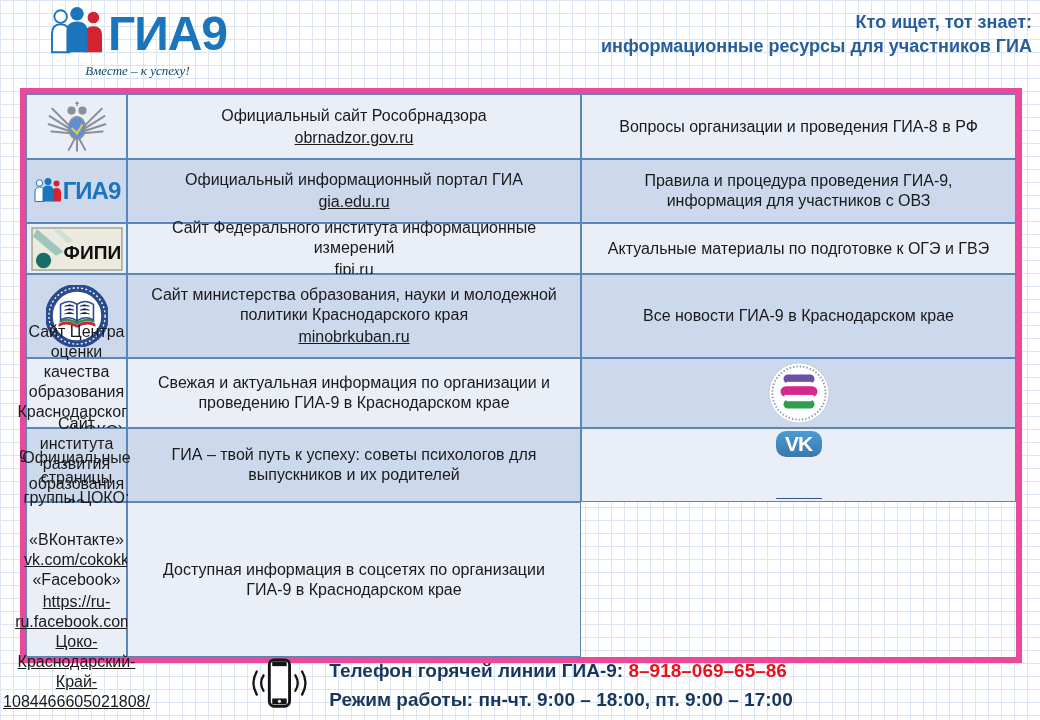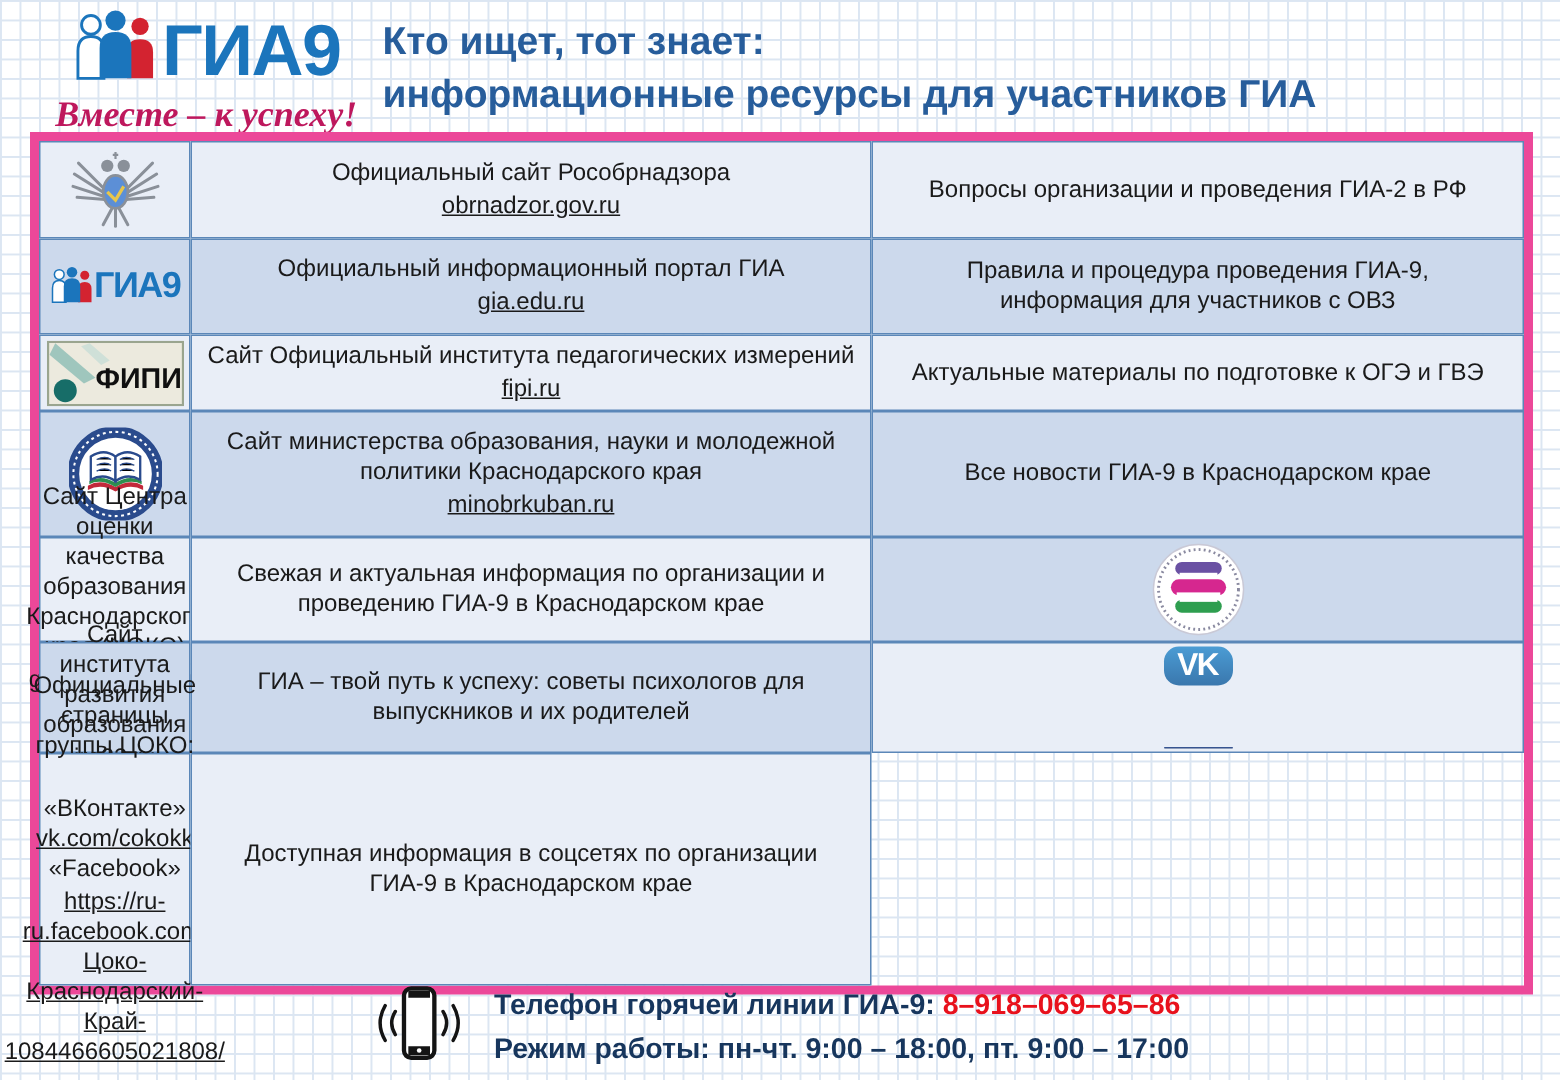--- a/index.html
+++ b/index.html
@@ -9,23 +9,23 @@
     background-color:#ffffff;
     background-image:
       linear-gradient(#dce6f2 1px, transparent 1px),
       linear-gradient(90deg,#dce6f2 1px, transparent 1px);
     background-size:13px 13px;
   }
   
   .logo-block{position:absolute;left:30px;top:6px;width:215px;display:flex;flex-direction:column;align-items:center;}
   .logo-row{display:flex;align-items:center;gap:2px;}
   .logo-text{font-size:48px;font-weight:bold;color:#1b75bc;letter-spacing:-1px;line-height:1;}
-  .logo-slogan{font-family:"Liberation Serif",serif;font-weight:bold;font-style:italic;color:#be185d;font-size:24px;margin-top:1px;}
-  .page-title{position:absolute;left:255px;right:8px;top:10px;text-align:left;
-    font-size:26px;font-weight:bold;color:#275d9b;line-height:1.35;}
+  .logo-slogan{font-family:"Liberation Serif",serif;font-weight:normal;font-style:italic;color:#0c4a6e;font-size:13px;margin-top:1px;}
+  .page-title{position:absolute;left:255px;right:8px;top:10px;text-align:right;
+    font-size:18px;font-weight:bold;color:#275d9b;line-height:1.35;}
   
   .res-table{position:absolute;left:20px;top:88px;display:grid;
     grid-template-columns:101px 454px 435px;
     grid-template-rows:65px 64px 51px 84px 70px 74px 155px;
     border:6px solid #ec4899;}
   .cell{border:1px solid #5b87b8;display:flex;flex-direction:column;align-items:center;justify-content:center;
     text-align:center;padding:4px 10px;font-size:16px;color:#1a1a1a;line-height:1.25;}
   .light{background:#e9eef7;}
   .dark{background:#ccd9ec;}
   .pre{white-space:pre-line;}
@@ -96,21 +96,21 @@
       <circle cx="41" cy="12" r="4.5" fill="#8a9099"></circle>
       <path d="M33,4 L37,4 M35,2 L35,7" stroke="#8a9099" stroke-width="1.6"></path>
       <ellipse cx="35" cy="31" rx="9" ry="12" fill="#5c8fd6" stroke="#8a9099" stroke-width="2"></ellipse>
       <path d="M29,31 L35,37 L41,27" stroke="#e8c64a" stroke-width="2.4" fill="none"></path>
     </svg>
   </div>
   <div class="cell light">
     <div class="pre">Официальный сайт Рособрнадзора</div>
     <a class="res-link">obrnadzor.gov.ru</a>
   </div>
-  <div class="cell light pre">Вопросы организации и проведения ГИА-2 в РФ</div>
+  <div class="cell light pre">Вопросы организации и проведения ГИА-8 в РФ</div>
 
   <div class="cell icon-cell dark">
     <div class="gia9-small">
       <svg width="30" height="30" viewBox="0 0 60 54">
         <circle cx="13" cy="11" r="6.5" fill="#ffffff" stroke="#1b75bc" stroke-width="2"></circle>
         <path d="M4,48 V29 Q4,19 13,19 Q22,19 22,29 V48 Z" fill="#ffffff" stroke="#1b75bc" stroke-width="2"></path>
         <circle cx="47" cy="12" r="6" fill="#d32330"></circle>
         <path d="M38,48 V30 Q38,21 47,21 Q56,21 56,30 V48 Z" fill="#d32330"></path>
         <circle cx="30" cy="8" r="7" fill="#1b75bc"></circle>
         <path d="M19,48 V27 Q19,16 30,16 Q41,16 41,27 V48 Z" fill="#1b75bc"></path>
@@ -128,21 +128,21 @@
   <div class="cell icon-cell light">
     <svg width="92" height="44" viewBox="0 0 96 46">
       <rect x="1" y="1" width="94" height="44" fill="#eceade" stroke="#9aa58f" stroke-width="1.5"></rect>
       <polygon points="6,2 34,26 26,30 2,10" fill="#9fc6bd"></polygon>
       <polygon points="30,2 44,14 38,17 24,4" fill="#cfe0d8"></polygon>
       <circle cx="13" cy="35" r="8" fill="#176d68"></circle>
       <text x="34" y="33" font-size="20" font-weight="bold" fill="#101010" font-family="Liberation Sans, sans-serif">ФИПИ</text>
     </svg>
   </div>
   <div class="cell light">
-    <div class="pre">Сайт Официальный института педагогических измерений</div>
+    <div class="pre">Сайт Федерального института информационные измерений</div>
     <a class="res-link">fipi.ru</a>
   </div>
   <div class="cell light pre">Актуальные материалы по подготовке к ОГЭ и ГВЭ</div>
 
   <div class="cell icon-cell dark">
     <svg width="62" height="62" viewBox="0 0 64 64">
       <circle cx="32" cy="32" r="29" fill="#ffffff" stroke="#2a4b8d" stroke-width="8"></circle>
       <circle cx="32" cy="32" r="29" fill="none" stroke="#ffffff" stroke-width="1.4" stroke-dasharray="2 2.4"></circle>
       <path d="M32,44 Q22,38 13,43 L13,40 Q22,35 32,41 Q42,35 51,40 L51,43 Q42,38 32,44 Z" fill="#c2283a"></path>
       <path d="M32,41 Q22,35 14,39 L14,37 Q22,32 32,38 Q42,32 50,37 L50,39 Q42,35 32,41 Z" fill="#2e8e4f"></path>

